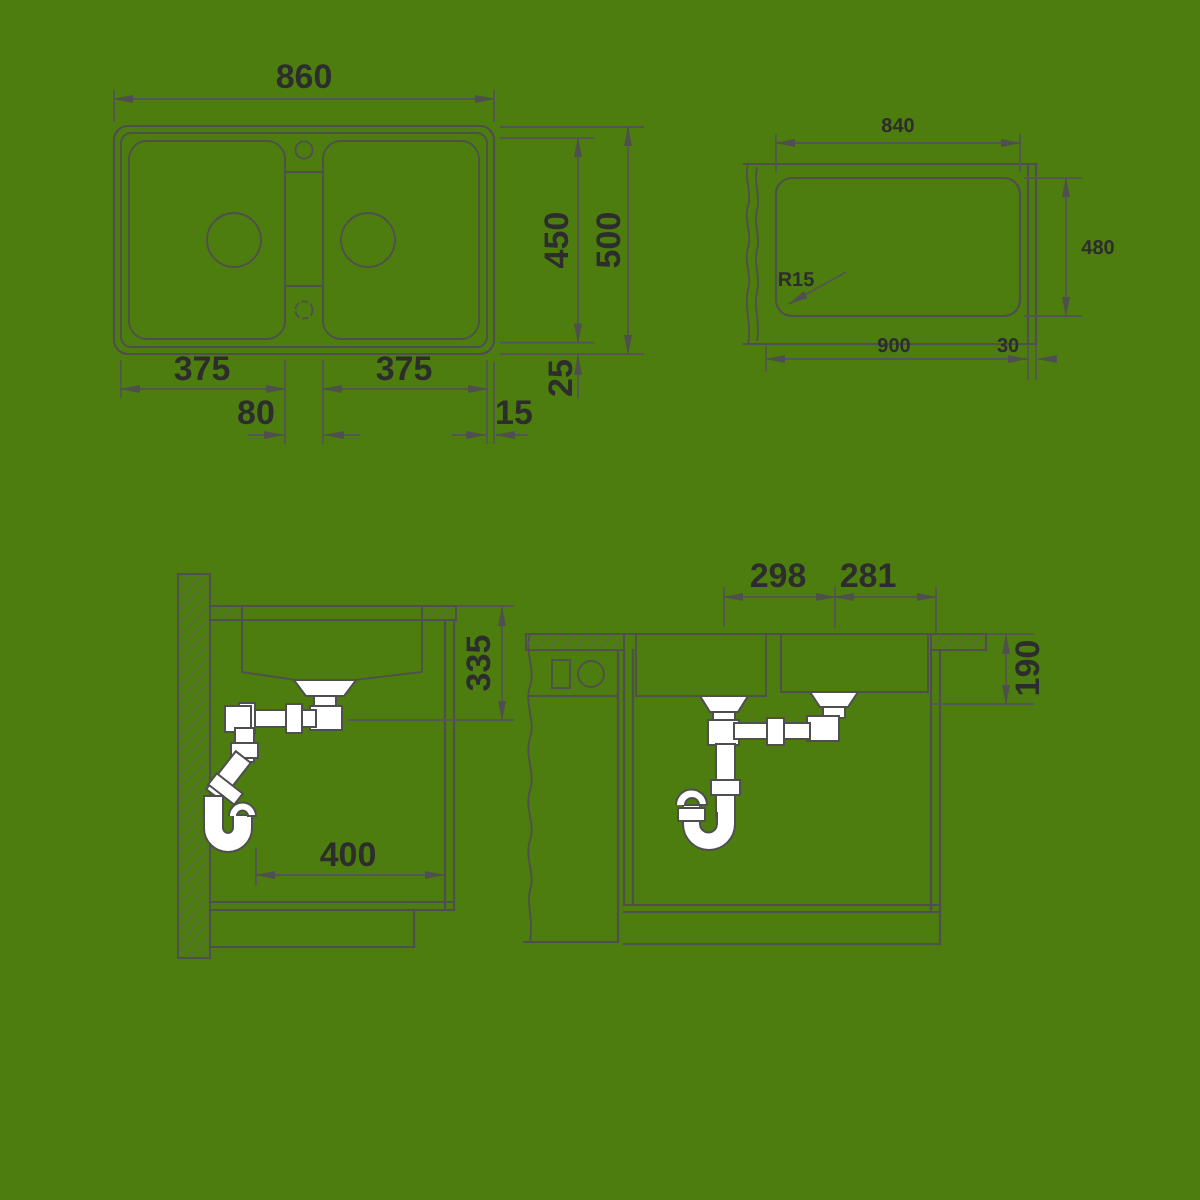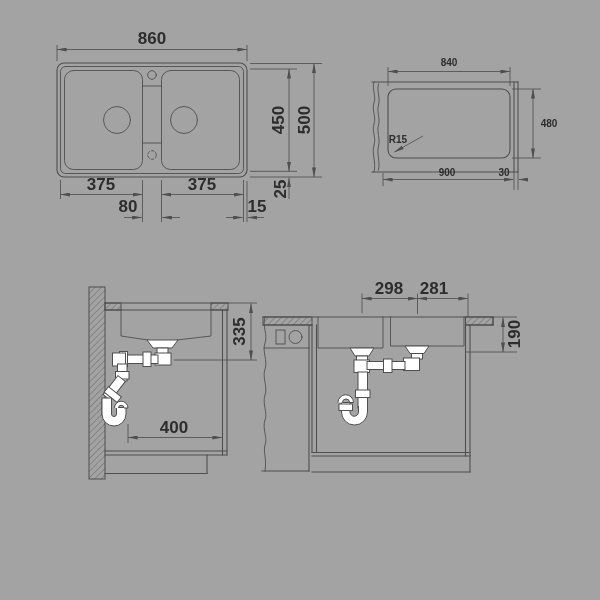--- a/index.html
+++ b/index.html
@@ -1,16 +1,16 @@
 <!DOCTYPE html>
 <html><head>
 <meta charset="utf-8">
 <style>
   html,body{margin:0;padding:0;background:#ffffff;}
-  .canvas{width:600px;height:600px;background:#a3a3a3;position:relative;overflow:hidden;}
+  .canvas{width:600px;height:600px;background:#4d7c0f;position:relative;overflow:hidden;}
   svg{display:block;}
   .ln{stroke:#4f4f4f;stroke-width:1.1;fill:none;stroke-linecap:square;}
   .ln2{stroke:#4f4f4f;stroke-width:0.9;fill:none;stroke-linecap:square;}
   .dim{stroke:#555555;stroke-width:0.9;fill:none;stroke-linecap:butt;}
   .dima{marker-start:url(#arr);marker-end:url(#arr);}
   .dime{marker-end:url(#arr);}
   .pipe{fill:#ffffff;stroke:#4f4f4f;stroke-width:1;}
   .hrect{fill:url(#hatch);stroke:#4f4f4f;stroke-width:1;}
   .lbl{font:bold 17px "Liberation Sans",sans-serif;fill:#2d2d2d;text-anchor:middle;}
   .lbs{font:bold 10px "Liberation Sans",sans-serif;fill:#2d2d2d;text-anchor:middle;}

